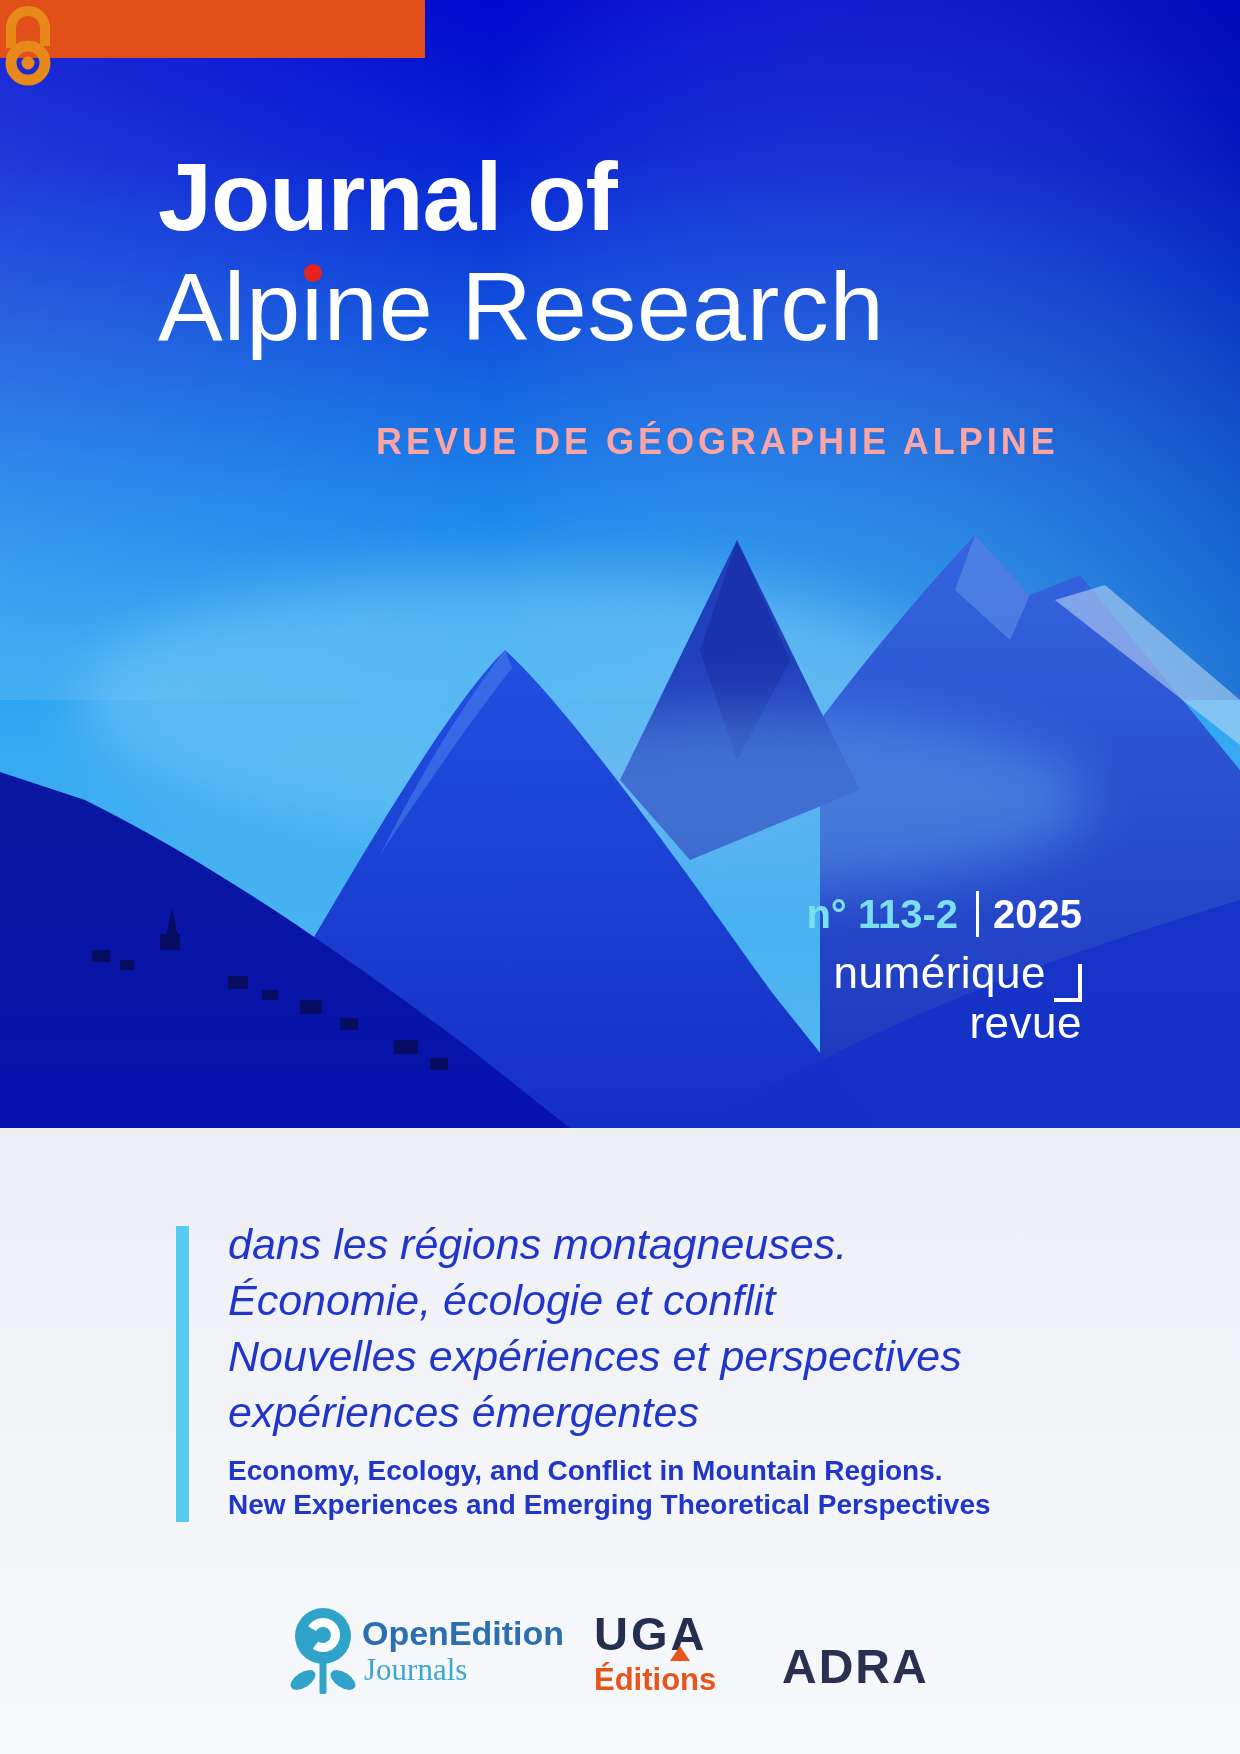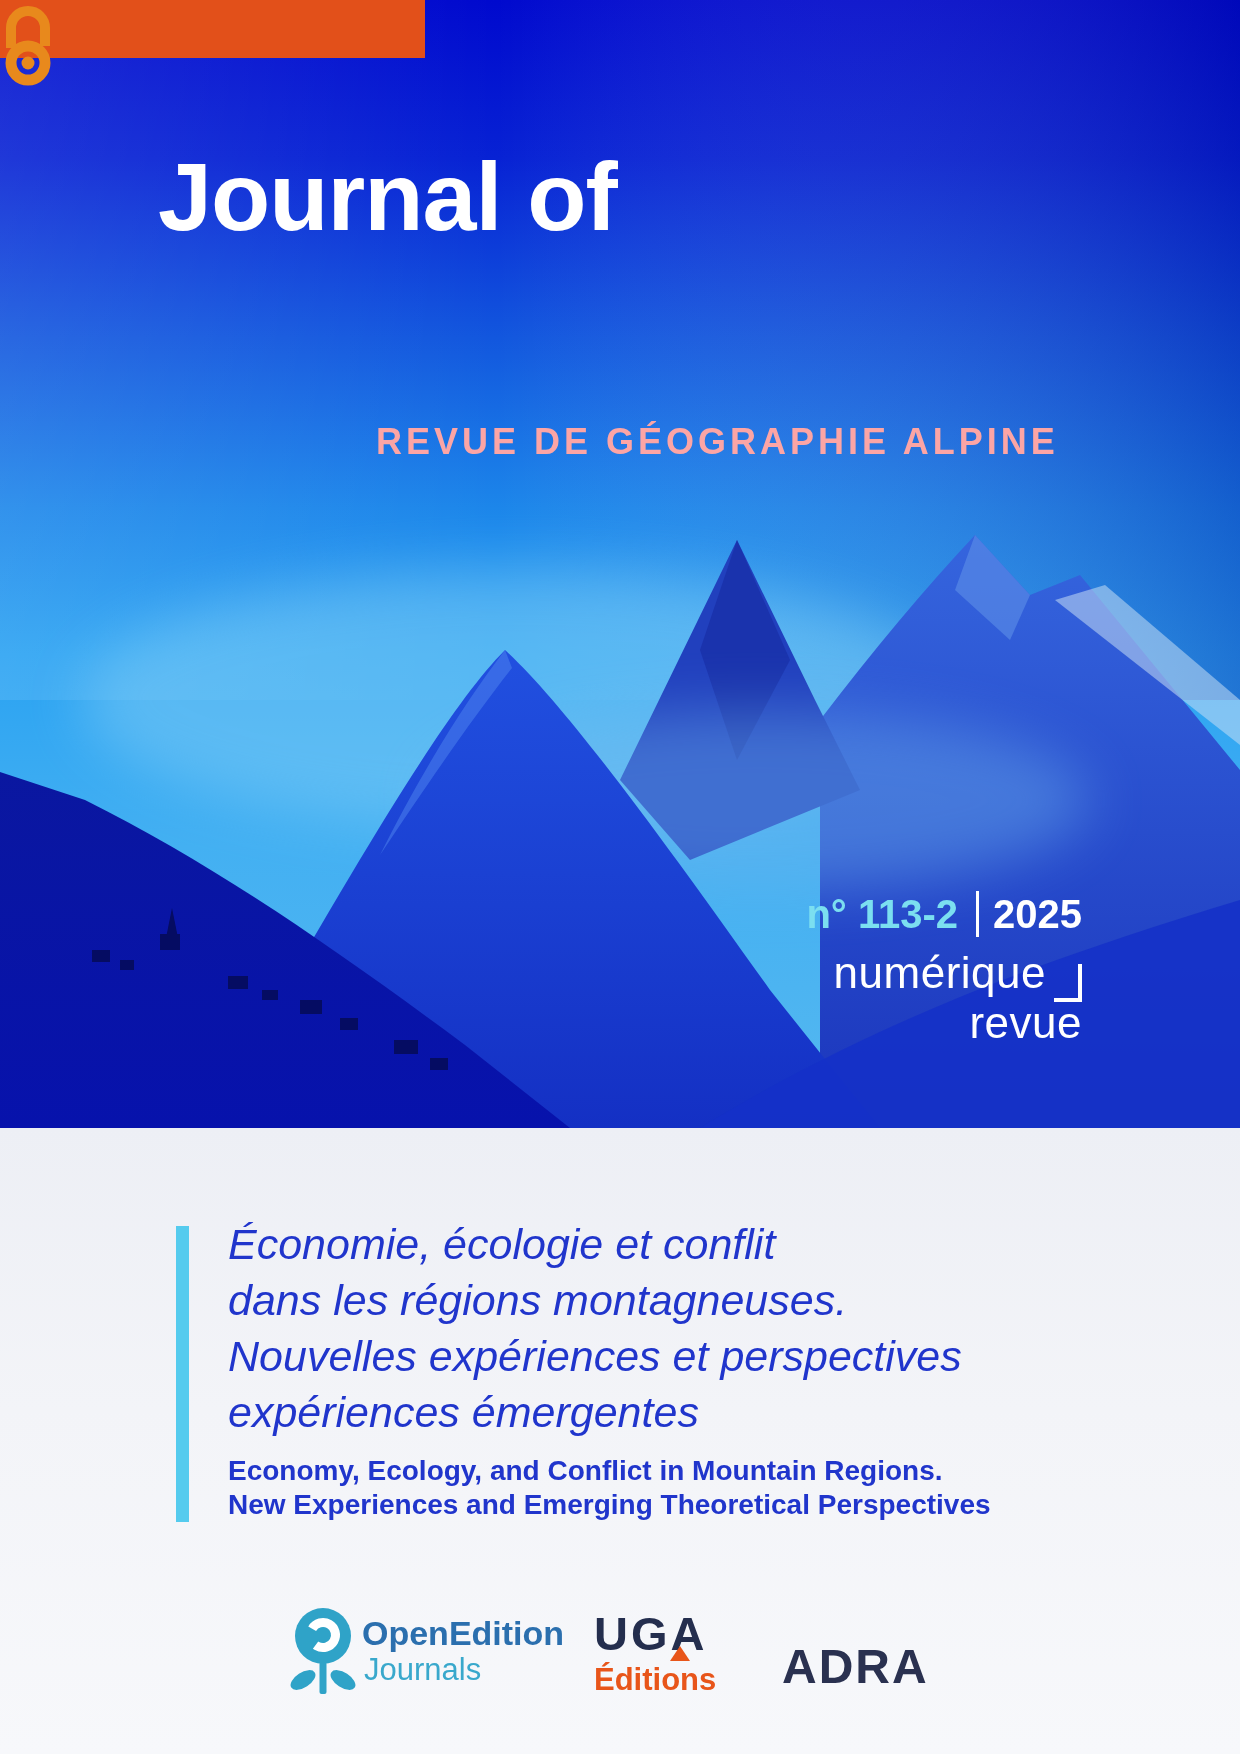--- a/index.html
+++ b/index.html
@@ -85,21 +85,21 @@
   }
   
   .logo-openedition{position:absolute;left:290px;top:476px;width:250px;height:96px;}
   .oe-flower{position:absolute;left:0;top:0;}
   .oe-name{
     position:absolute;left:72px;top:10px;
     font-size:34px;font-weight:700;color:#2B6FAE;white-space:nowrap;
   }
   .oe-sub{
     position:absolute;left:74px;top:48px;
-    font-family:Liberation Sans, sans-serif;
+    font-family:Liberation Serif, serif;
     font-size:31px;font-weight:400;color:#39A8CC;white-space:nowrap;
   }
   .logo-uga{position:absolute;left:594px;top:478px;width:140px;height:112px;}
   .uga-name{
     position:absolute;left:0;top:0;
     font-size:47px;font-weight:700;letter-spacing:3px;
     color:#242E4E;white-space:nowrap;
   }
   .uga-triangle{
     position:absolute;left:76px;top:40px;
@@ -187,20 +187,21 @@
         <rect x="300" y="1000" width="22" height="14"></rect>
         <rect x="340" y="1018" width="18" height="12"></rect>
         <rect x="394" y="1040" width="24" height="14"></rect>
         <rect x="430" y="1058" width="18" height="12"></rect>
       </g>
     </svg>
 
     <div class="orange-banner"></div>
 
     <div class="masthead-line1">Journal of</div>
+    <div class="masthead-line2"><span>Alp</span><span class="alpine-i">i</span><span>ne Research</span></div>
 
     <div class="masthead-subtitle">REVUE DE GÉOGRAPHIE ALPINE</div>
 
     <div class="issue-line"><span class="issue-number">n° 113-2</span><span class="issue-divider"></span><span class="issue-year">2025</span></div>
 
     <svg class="oa-icon" width="56" height="92" viewBox="0 0 56 92">
       <path d="M11,48 L11,28 A17,17 0 0 1 45,28 L45,46" fill="none" stroke="#E8891C" stroke-width="10"></path>
       <circle cx="28" cy="63" r="17" fill="none" stroke="#E8891C" stroke-width="11"></circle>
       <circle cx="28" cy="63" r="6.5" fill="#E8891C"></circle>
     </svg>
@@ -209,22 +210,22 @@
       <div><span>numérique</span><span class="corner-bracket"></span></div>
       <div>revue</div>
     </div>
   </div>
 
   <div class="lower">
 
     <div class="accent-bar"></div>
 
     <div class="feature-fr">
+      <div>dans les régions montagneuses.</div>
       <div>Économie, écologie et conflit</div>
-      <div>dans les régions montagneuses.</div>
       <div>Nouvelles expériences et perspectives</div>
       <div>expériences émergentes</div>
     </div>
 
     <div class="feature-en">
       <div>Economy, Ecology, and Conflict in Mountain Regions.</div>
       <div>New Experiences and Emerging Theoretical Perspectives</div>
     </div>
 
     <div class="logo-openedition">

